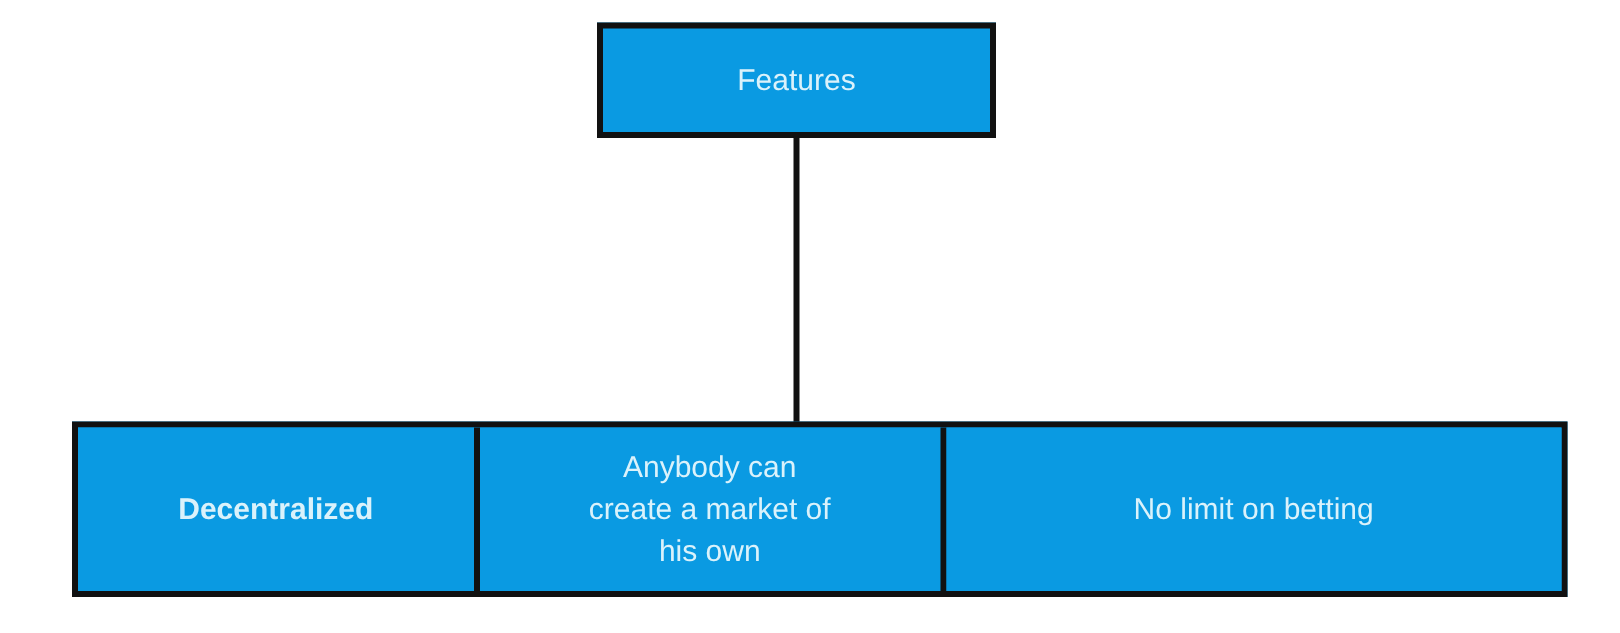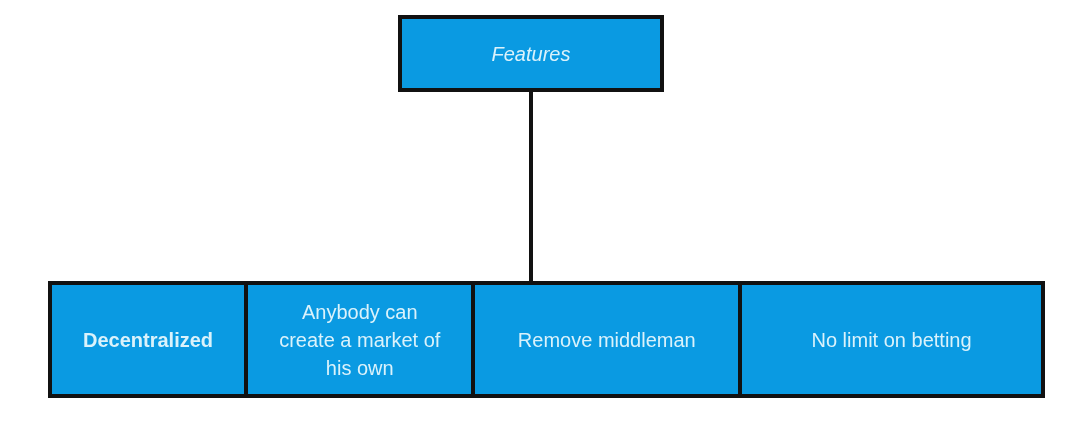--- a/index.html
+++ b/index.html
@@ -19,21 +19,20 @@
     box-sizing: border-box;
     background: #0a9ae2;
     border: 4px solid #111111;
     color: #daf2fb;
     display: flex;
     align-items: center;
     justify-content: center;
     text-align: center;
     font-size: 20px;
     line-height: 28px;
-    font-style: italic;
   }
   .node-root {
     position: absolute;
     left: 398px;
     top: 15px;
     width: 266px;
     height: 77px;
   }
   .connector-v {
     position: absolute;
@@ -86,21 +85,18 @@
 
   <div class="connector-v"></div>
 
   <div class="children-row">
     <div class="cell cell-1">
       <span class="label">Decentralized</span>
     </div>
     <div class="cell cell-2">
       <span class="label">Anybody can create a market of his own</span>
     </div>
-    <div class="cell cell-3">
-      <span class="label">Remove middleman</span>
-    </div>
     <div class="cell cell-4">
       <span class="label">No limit on betting</span>
     </div>
   </div>
 
 </div>
 
 </body></html>

